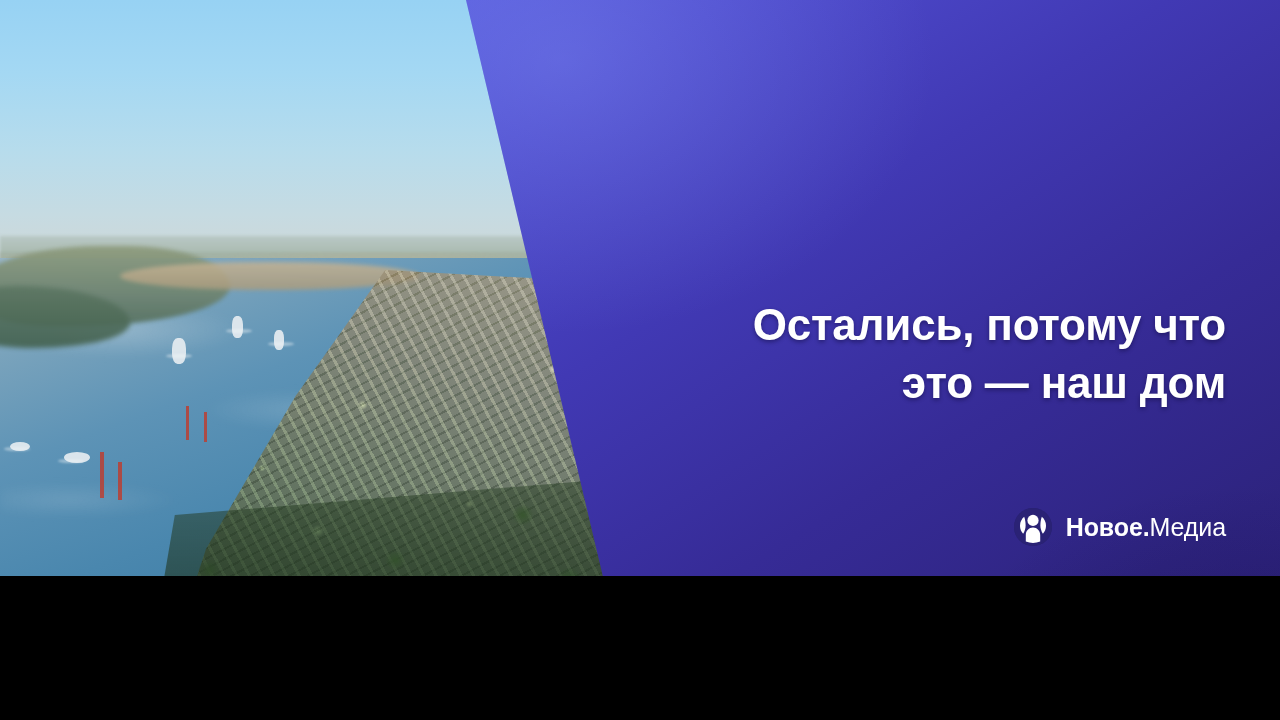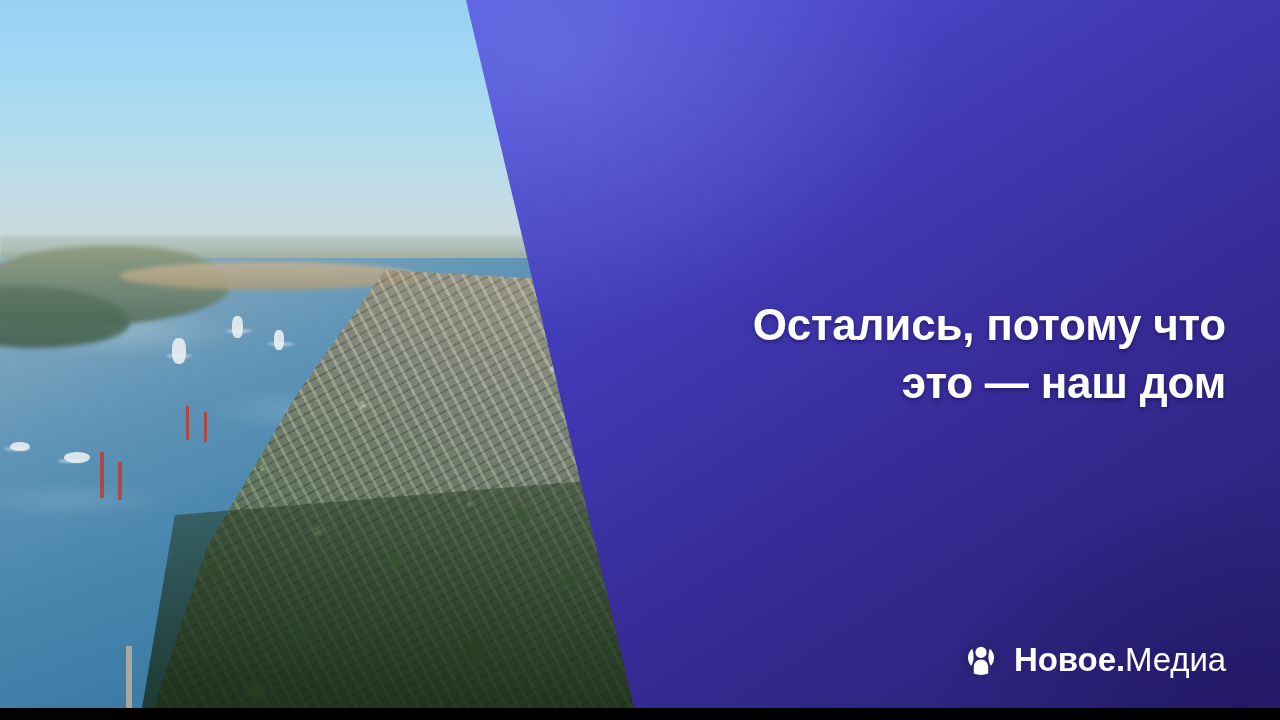--- a/index.html
+++ b/index.html
@@ -8,21 +8,21 @@
     padding: 0;
     background: #000;
   }
   body {
     font-family: "Liberation Sans", sans-serif;
   }
 
   #stage {
     position: relative;
     width: 1280px;
-    height: 708px;
+    height: 576px;
     overflow: hidden;
     background: #2b2079;
   }
 
   
   .photo {
     position: absolute;
     inset: 0;
     width: 1280px;
     height: 720px;
@@ -250,21 +250,21 @@
     flex: 0 0 38px;
     border-radius: 50%;
     background: #2a2275;
     display: flex;
     align-items: center;
     justify-content: center;
   }
   .logo-mark svg { display: block; }
   .logo-text {
     font-family: "Liberation Sans", sans-serif;
-    font-size: 33px;
+    font-size: 25px;
     line-height: 1;
     color: #ffffff;
     white-space: nowrap;
     letter-spacing: -0.1px;
   }
   .logo-text .lt-strong { font-weight: 700; }
   .logo-text .lt-light  { font-weight: 400; }
 </style>
 </head>
 <body>

